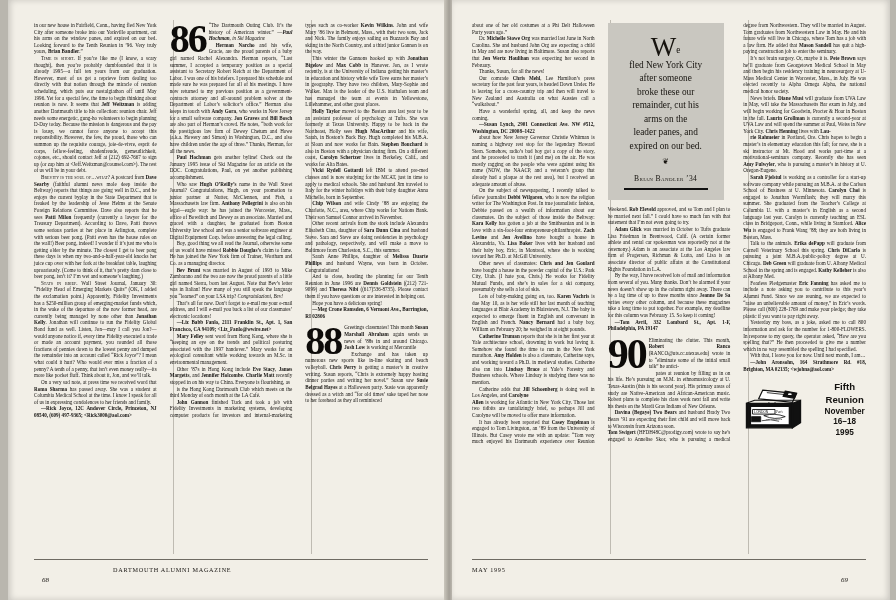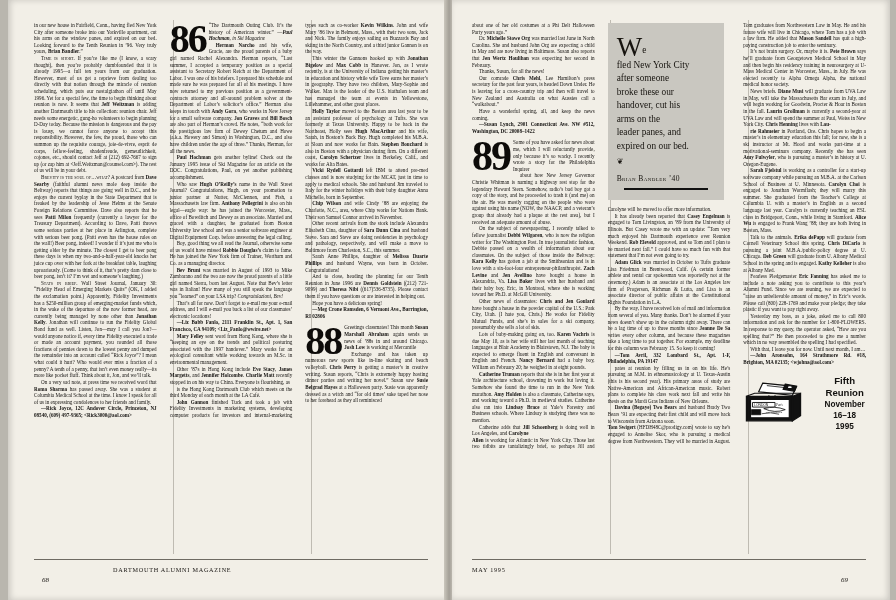--- a/index.html
+++ b/index.html
@@ -48,21 +48,21 @@
   .yearnum.tall{font-size:42px;}
 
   
   .pullquote{
     float:left;
     width:116px;
     margin:1px 8px 6px 0;
     background:#c9c7c0;
     padding:13px 9px 10px 9px;
     box-sizing:border-box;
-    text-align:left;
+    text-align:center;
     font-size:9.3px;line-height:1.45;
     text-indent:0;
     color:#17140f;
   }
   .pullquote .bigW{
     font-size:27px;line-height:.85;display:inline-block;
     vertical-align:-3px;
   }
   .pq-leaf{font-size:8px;display:block;margin:3px 0 5px;}
   .pq-attrib{
@@ -171,53 +171,53 @@
 
     <div class="cols">
 
       <p class="first">about one of her old costumes at a Phi Delt Halloween Party years ago.”</p>
       <p>Dr. <b>Michelle Stowe Org</b> was married last June in North Carolina. She and husband John Org are expecting a child in May and are now living in Baltimore. Susan also reports that <b>Jen Wertz Houlihan</b> was expecting her second in February.</p>
       <p>Thanks, Susan, for all the news!</p>
       <p>Our comrade <b>Chris Mehl</b>, Lee Hamilton’s press secretary for the past four years, is headed Down Under. He is leaving for a cross-country trip and then will travel to New Zealand and Australia on what Aussies call a “walkabout.”</p>
       <p>Have a wonderful spring, all, and keep the news coming.</p>
       <p class="sig">—<b>Susan Lynch</b>, 2901 Connecticut Ave. NW #512, Washington, DC 20008–1422</p>
 
-      <div class="yearblock">
-        <span class="yearnum tall">89</span>
-        <p class="first">Some of you have asked for news about me, which I will reluctantly provide, only because it’s so wacky. I recently wrote a story for the Philadelphia Inquirer</p>
-      </div>
       <p>about how New Jersey Governor Christie Whitman is naming a highway rest stop for the legendary Howard Stern. Somehow, radio’s bad boy got a copy of the story, and he proceeded to trash it (and me) on the air. He was mostly ragging on the people who were against using his name (NOW, the NAACP, and a veteran’s group that already had a plaque at the rest area), but I received an adequate amount of abuse.</p>
       <p>On the subject of newspapering, I recently talked to fellow journalist <b>Debbi Wilgoren</b>, who is now the religion writer for The Washington Post. In true journalistic fashion, Debbie passed on a wealth of information about our classmates. On the subject of those inside the Beltway: <b>Kara Kelly</b> has gotten a job at the Smithsonian and is in love with a six-foot-four entrepreneur-philanthropist. <b>Zach Levine</b> and <b>Jen Avellino</b> have bought a house in Alexandria, Va. <b>Lisa Baker</b> lives with her husband and their baby boy, Eric, in Montreal, where she is working toward her Ph.D. at McGill University.</p>
       <p>Other news of classmates: <b>Chris and Jen Goulard</b> have bought a house in the powder capital of the U.S.: Park City, Utah. (I hate you, Chris.) He works for Fidelity Mutual Funds, and she’s in sales for a ski company, presumably she sells a lot of skis.</p>
       <p>Lots of baby-making going on, too. <b>Karen Vachris</b> is due May 10, as is her wife still her last month of teaching languages at Blair Academy in Blairstown, N.J. The baby is expected to emerge fluent in English and conversant in English and French. <b>Nancy Bernard</b> had a baby boy, William on February 20; he weighed in at eight pounds.</p>
       <p><b>Catherine Truman</b> reports that she is in her first year at Yale architecture school, drowning in work but loving it. Somehow she found the time to run in the New York marathon. <b>Amy Holden</b> is also a classmate, Catherine says, and working toward a Ph.D. in medieval studies. Catherine also ran into <b>Lindsay Brace</b> at Yale’s Forestry and Business schools. Where Lindsay is studying there was no mention.</p>
       <p>Catherine adds that <b>Jill Schoenberg</b> is doing well in Los Angeles, and <b>Carolyne</b></p>
 
       <div class="pullquote">
         <div>
           <span class="bigW">W</span><span>e</span><br>
           <span>fled New York City</span><br>
           <span>after someone</span><br>
           <span>broke these our</span><br>
-          <span>handover, cut his</span><br>
+          <span>remainder, cut his</span><br>
           <span>arms on the</span><br>
           <span>leader panes, and</span><br>
           <span>expired on our bed.</span>
         </div>
         <span class="pq-leaf">❦</span>
-        <span class="pq-attrib">Brian Bandler ’40</span>
+        <span class="pq-attrib">Brian Bandler ’34</span>
         <div class="pq-rule"></div>
       </div>
 
       <p class="first"><b>Allen</b> is working for Atlantic in New York City. Those last two tidbits are tantalizingly brief, so perhaps Jill and Carolyne will be moved to offer more information.</p>
       <p>It has already been reported that <b>Casey Engelman</b> is engaged to Tom Livingston, an ’89 from the University of Illinois. But Casey wrote me with an update: “Tom very much enjoyed his Dartmouth experience over Reunion Weekend. <b>Rob Eleveld</b> approved, and so Tom and I plan to be married next fall.” I could have so much fun with that statement that I’m not even going to try.</p>
       <p><b>Adam Glick</b> was married in October to Tufts graduate Lisa Friedman in Brentwood, Calif. (A certain former athlete and rental car spokesman was reportedly not at the ceremony.) Adam is an associate at the Los Angeles law firm of Progerson, Richman &amp; Lutta, and Lisa is an associate director of public affairs at the Constitutional Rights Foundation in L.A.</p>
       <p>By the way, I have received lots of mail and information from several of you. Many thanks. Don’t be alarmed if your news doesn’t show up in the column right away. There can be a lag time of up to three months since <b>Jeanne De Sa</b> writes every other column, and because these magazines take a long time to put together. For example, my deadline for this column was February 15. So keep it coming!</p>
       <p class="sig">—<b>Tom Avril</b>, 332 Lombard St., Apt. 1-F, Philadelphia, PA 19147</p>
 
+      <div class="yearblock">
+        <span class="yearnum tall">90</span>
+        <p class="first">Eliminating the clutter. This month, <b>Robert Ranco</b> (RANCO@uts.cc.utexas.edu) wrote in to “eliminate some of the initial small talk” he antici-</p>
+      </div>
       <p>pates at reunion by filling us in on his life. He’s pursuing an M.M. in ethnomusicology at U. Texas-Austin (this is his second year). His primary areas of study are Native-American and African-American music. Robert plans to complete his class work next fall and write his thesis on the Mardi Gras Indians of New Orleans.</p>
       <p><b>Davina (Begaye) Two Bears</b> and husband Brady Two Bears ’91 are expecting their first child and will move back to Wisconsin from Arizona soon.</p>
 
       <p class="first"><b>Tom Swigert</b> (HFDH48C@prodigy.com) wrote to say he’s engaged to Annelise Skor, who is pursuing a medical degree from Northwestern. They will be married in August. Tom graduates from Northwestern Law in May. He and his future wife will live in Chicago, where Tom has a job with a law firm. He added that <b>Mason Sandell</b> has quit a high-paying construction job to enter the seminary.</p>
       <p>It’s not brain surgery. Or, maybe it is. <b>Pete Brown</b> says he’ll graduate from Georgetown Medical School in May and then begin his residency training in neurosurgery at U-Mass Medical Center in Worcester, Mass., in July. He was elected recently to Alpha Omega Alpha, the national medical honor society.</p>
       <p>News briefs. <b>Diane Musi</b> will graduate from UVA Law in May, will take the Massachusetts Bar exam in July, and will begin working for Goodwin, Procter &amp; Hoar in Boston in the fall. <b>Laurin Grollman</b> is currently a second-year at UVA Law and will spend the summer at Paul, Weiss in New York City. <b>Chris Henning</b> lives with <b>Lau-</b></p>
       <p><b>rie Rahmeier</b> in Portland, Ore. Chris hopes to begin a master’s in elementary education this fall; for now, she is a ski instructor at Mt. Hood and works part-time at a motivational-seminars company. Recently she has seen <b>Amy Fulwyler</b>, who is pursuing a master’s in history at U. Oregon-Eugene.</p>
       <p><b>Sarah Fjelstul</b> is working as a controller for a start-up software company while pursuing an M.B.A. at the Carlson School of Business at U. Minnesota. <b>Carolyn Choi</b> is engaged to Jonathan Wormflash; they will marry this summer. She graduated from the Teacher’s College at Columbia U. with a master’s in English as a second language last year. Carolyn is currently teaching an ESL class in Bridgeport, Conn., while living in Stamford. <b>Alice Wu</b> is engaged to Frank Wang ’88; they are both living in Boston, Mass.</p>
       <p>Talk to the animals. <b>Erika dePapp</b> will graduate from Cornell Veterinary School this spring. <b>Chris DiCarlo</b> is pursuing a joint M.B.A./public-policy degree at U. Chicago. <b>Deb Green</b> will graduate from U. Albany Medical School in the spring and is engaged. <b>Kathy Kelleher</b> is also at Albany Med.</p>
       <p>Fearless Pledgemaster <b>Eric Fanning</b> has asked me to include a note asking you to contribute to this year’s Alumni Fund. Since we are reuning, we are expected to “raise an unbelievable amount of money,” in Eric’s words. Please call (800) 228-1769 and make your pledge; they take plastic if you want to pay right away.</p>

